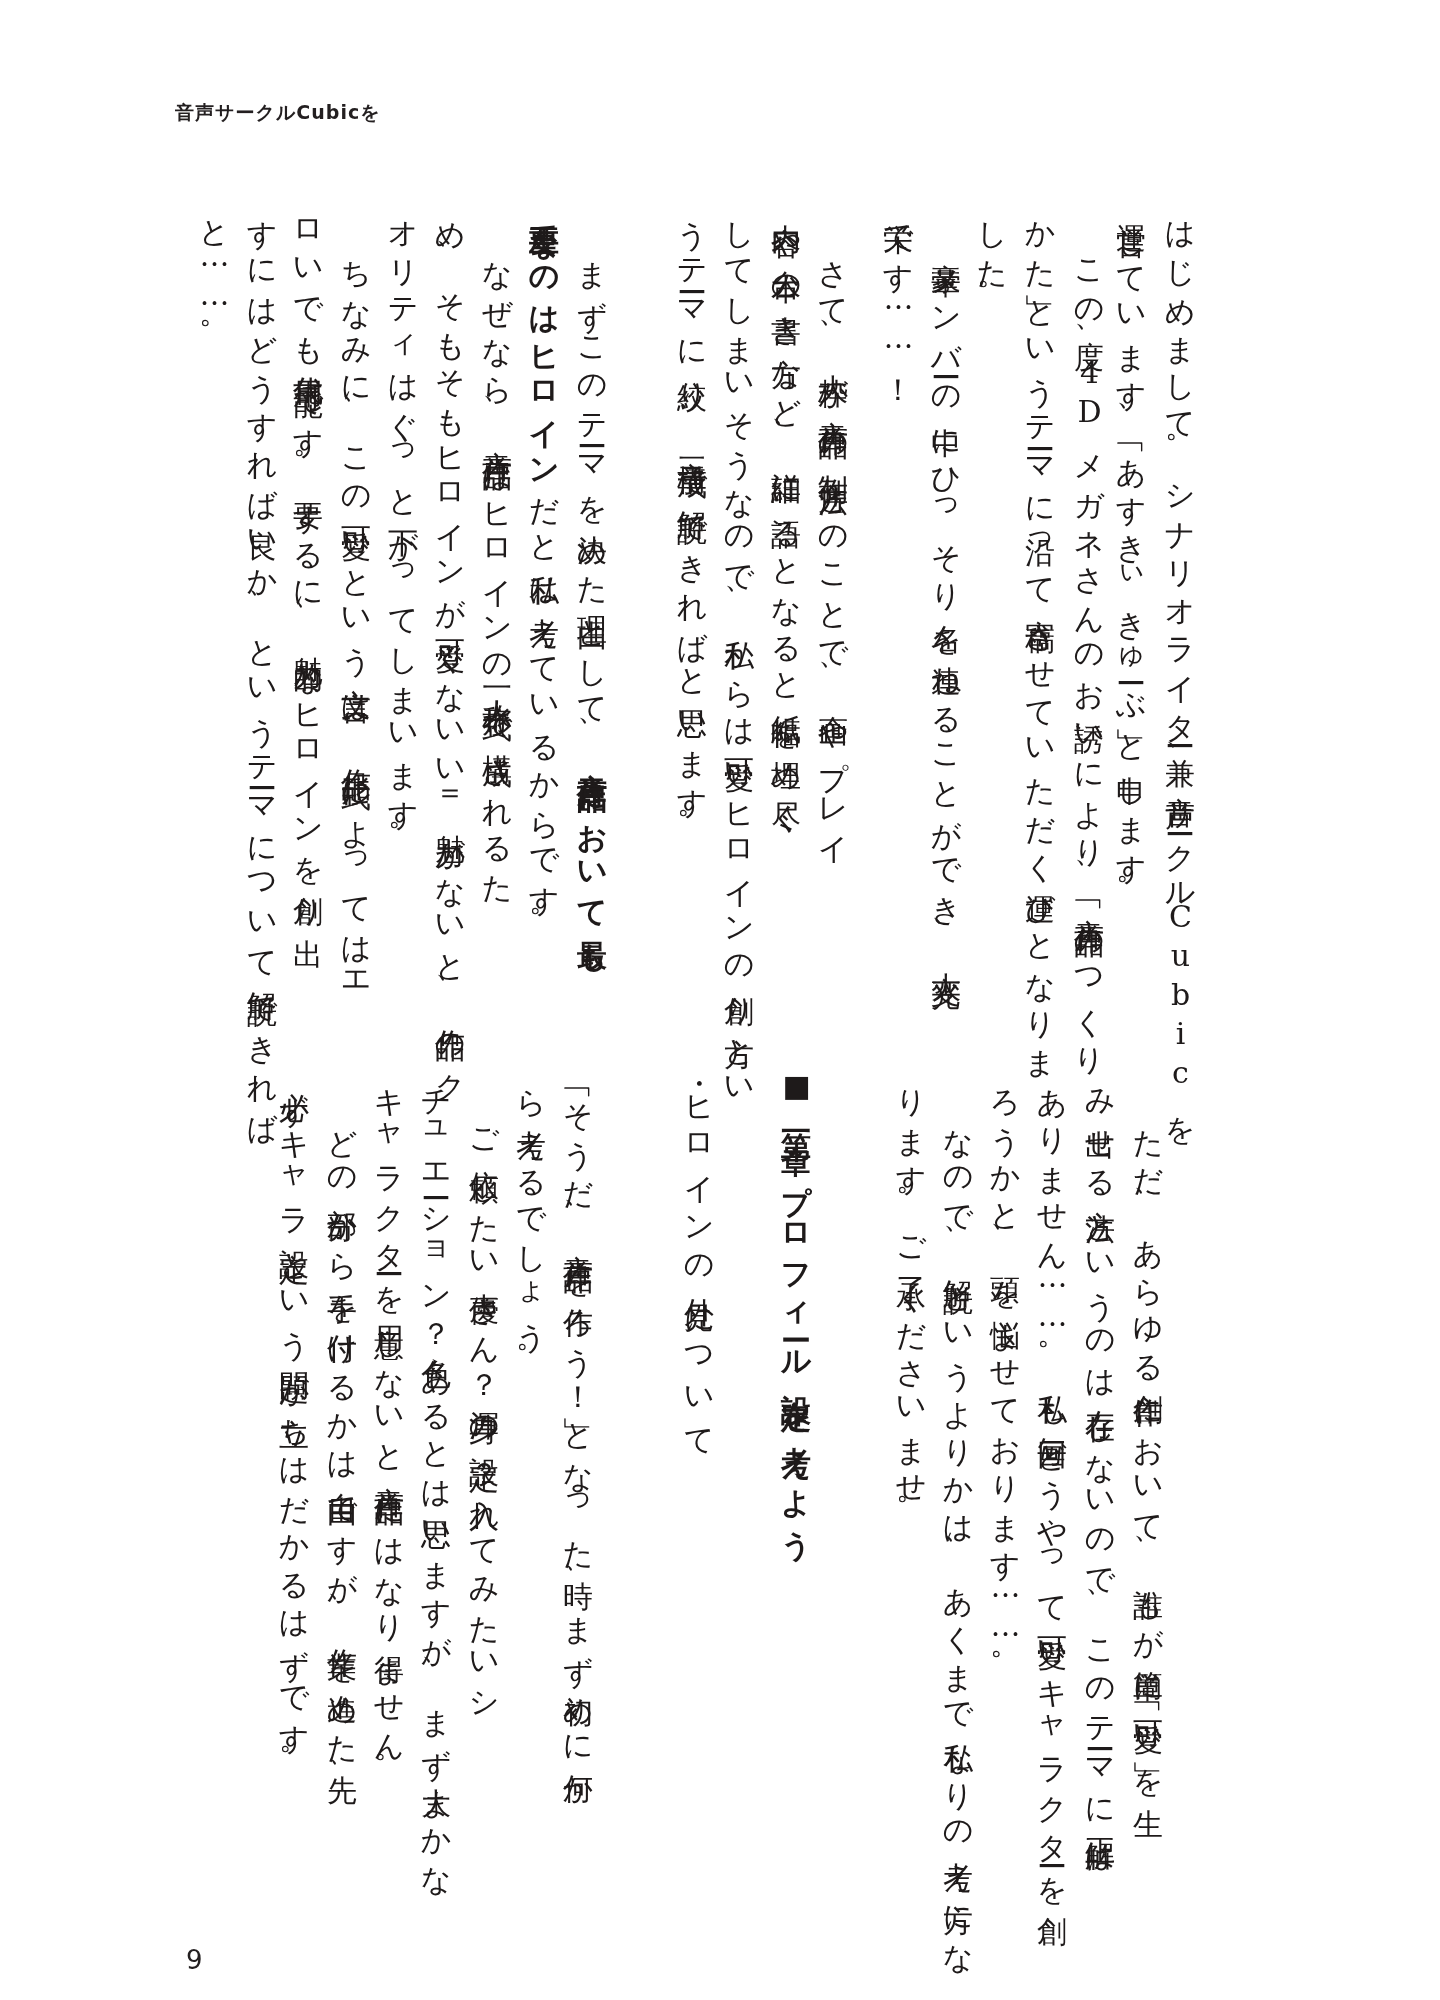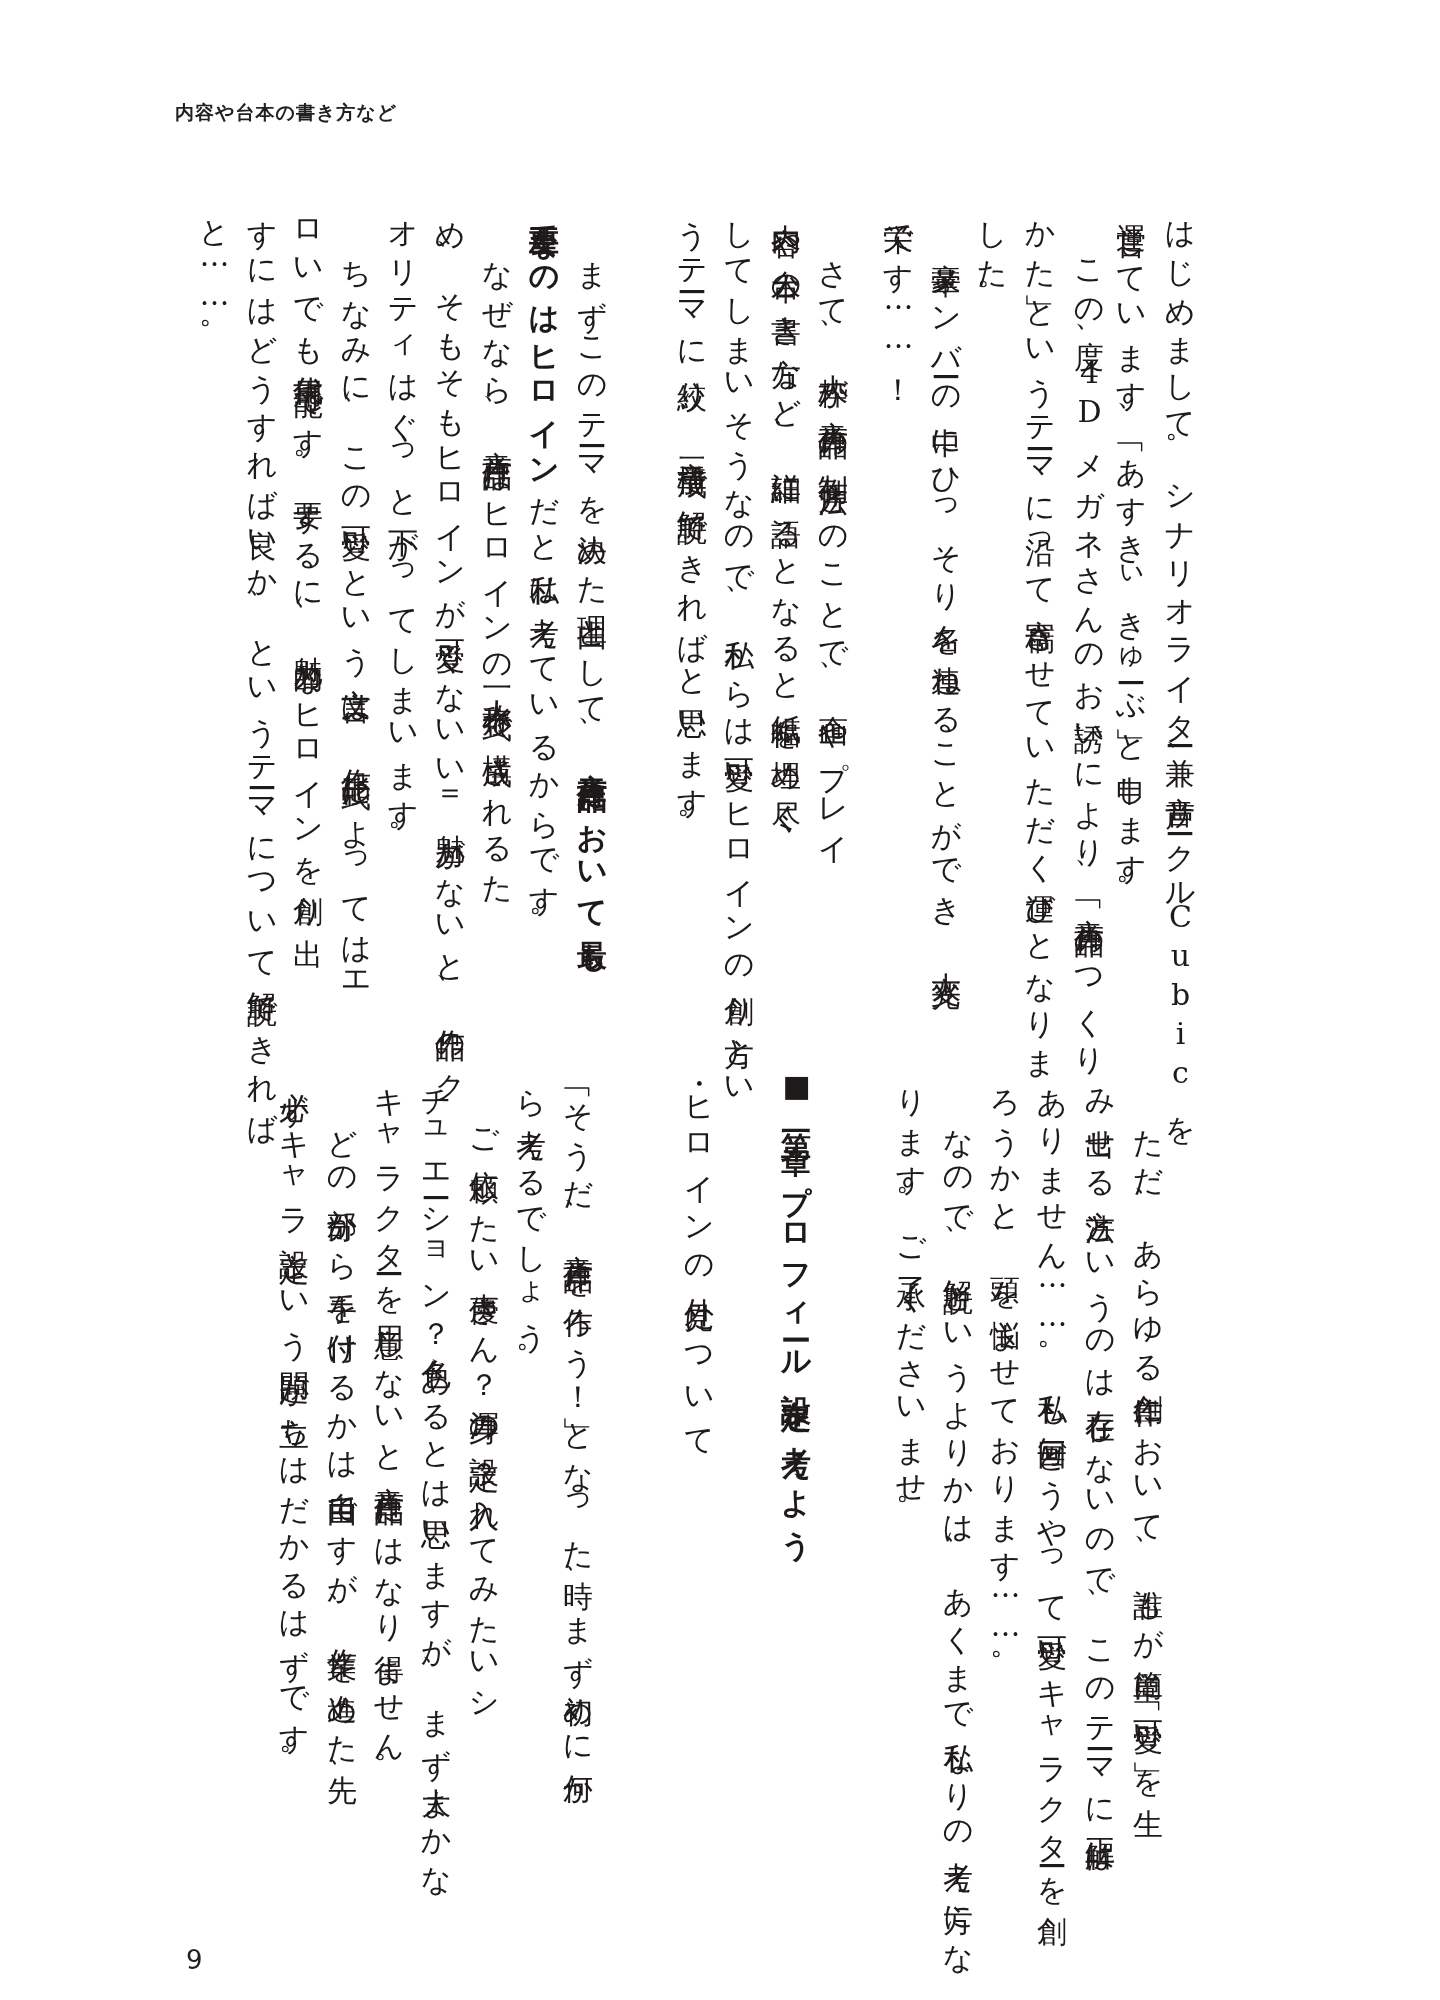--- a/index.html
+++ b/index.html
@@ -34,21 +34,21 @@
     font-weight: bold; font-size: 30px; letter-spacing: 6px;
   }
   .subheading {
     font-family: "DejaVu Sans", "Liberation Sans", sans-serif;
     font-size: 30px; letter-spacing: 6px;
   }
 </style>
 </head>
 <body>
 
-<div class="running-head">内容や台本の書き方など</div>
+<div class="running-head">音声サークルCubicを</div>
 
 <div id="upper">
     <div class="col" style="left: 1160px; top: 200px;">はじめまして。シナリオライター兼、音声サークルCubicを</div>
     <div class="col" style="left: 1111px; top: 200px;">運営しています、「あすきぃきゅーぶ」と申します。</div>
     <div class="col" style="left: 1069px; top: 240px;">この度、4Dメガネさんのお誘いにより、「音声作品のつくり</div>
     <div class="col" style="left: 1020px; top: 200px;">かた」というテーマに沿って寄稿させていただく運びとなりま</div>
     <div class="col" style="left: 972px; top: 200px;">した。</div>
     <div class="col" style="left: 926px; top: 240px;">豪華メンバーの中にひっそり名を連ねることができ、大変光</div>
     <div class="col" style="left: 878px; top: 200px;">栄です……！</div>
     <div class="col" style="left: 813px; top: 240px;">さて、大枠が音声作品の制作方法とのことで、企画やプレイ</div>

